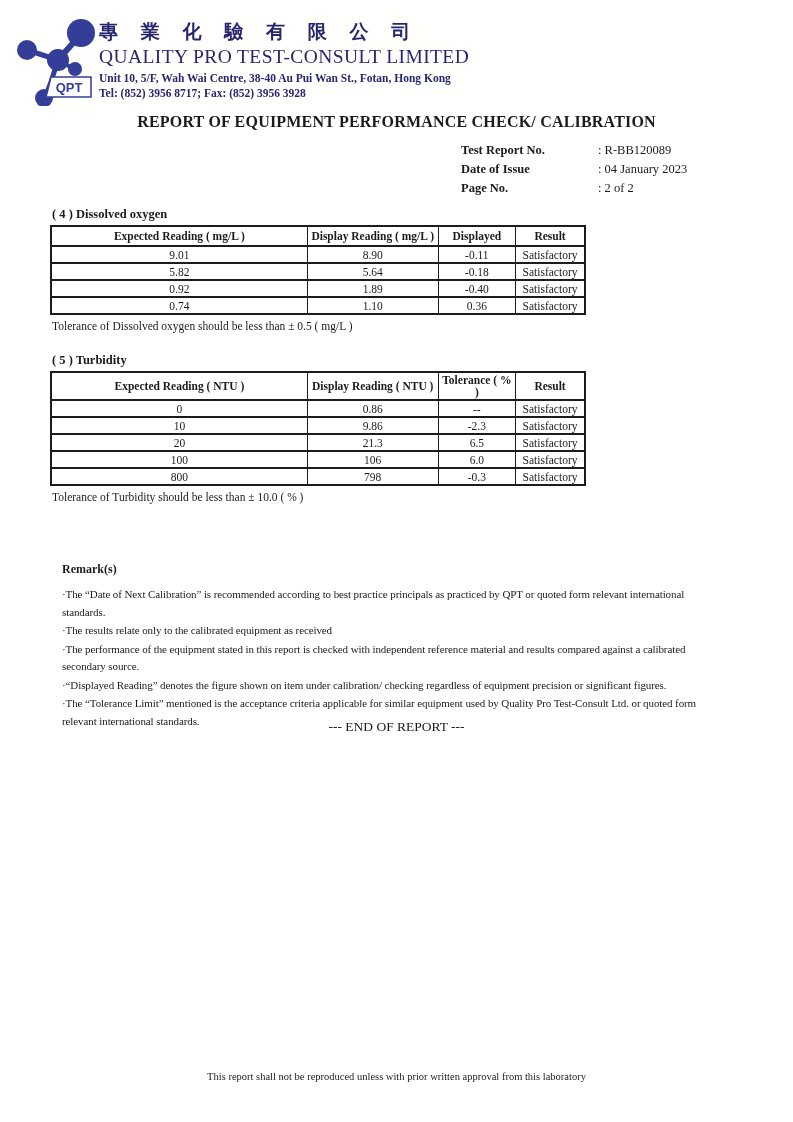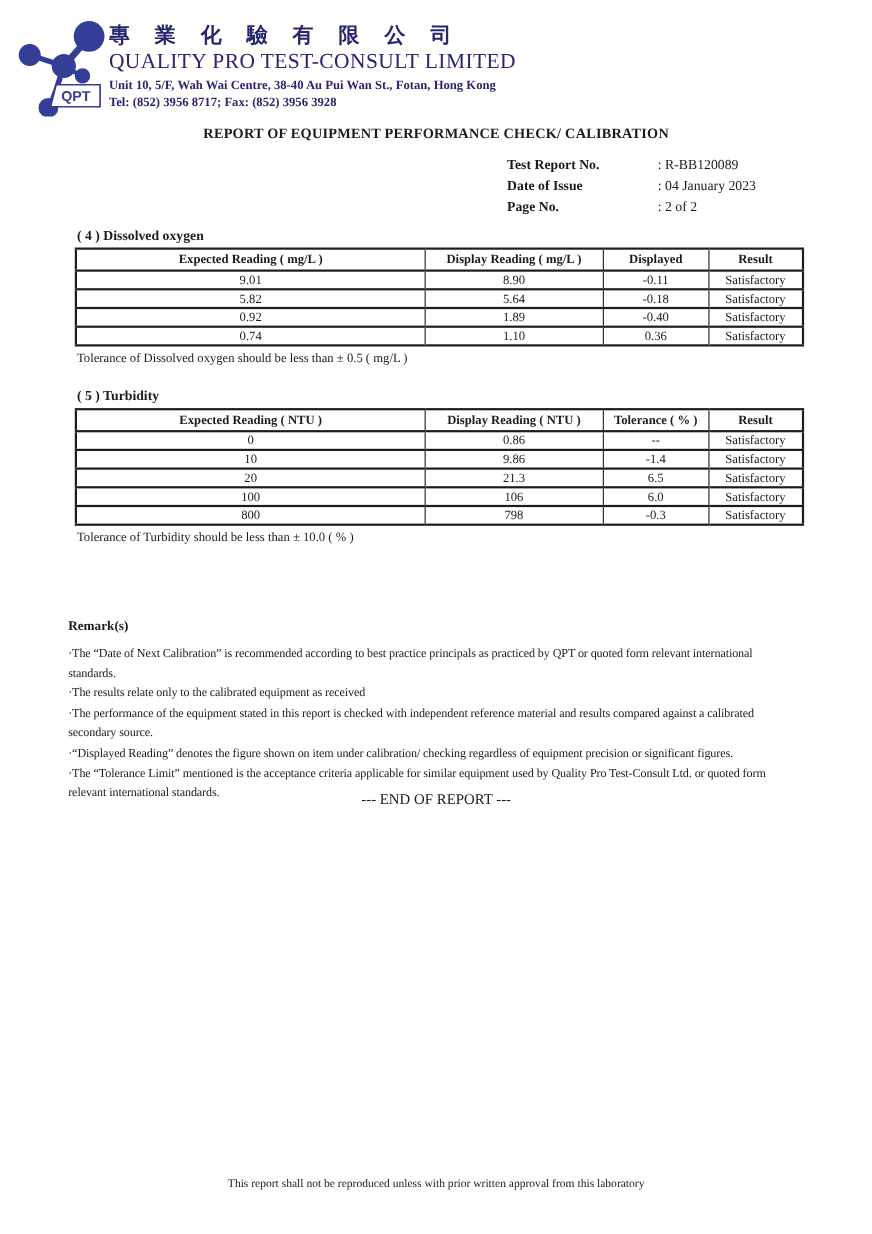--- a/index.html
+++ b/index.html
@@ -20,26 +20,26 @@
     box-shadow:0 0 4px rgba(0,0,0,.25);
   }
   
   .logo{position:absolute;left:8px;top:8px;width:92px;height:98px;}
   .company{position:absolute;left:99px;top:19px;}
   .company .zh{font-size:19px;letter-spacing:9px;color:var(--navy);font-weight:bold;margin-bottom:1px;}
   .company .en{font-size:19.5px;color:var(--navy);margin-bottom:3px;letter-spacing:.4px;}
   .company .addr{font-size:11.5px;font-weight:bold;color:var(--navy);line-height:1.34;}
   
   .title{position:absolute;top:113px;left:0;width:100%;text-align:center;
-         font-size:13px;font-weight:bold;letter-spacing:.2px;}
+         font-size:16px;font-weight:bold;letter-spacing:.2px;}
   .meta{position:absolute;left:461px;top:141px;font-size:12.5px;}
   .meta .row{display:flex;line-height:19px;}
   .meta .label{width:137px;font-weight:bold;}
   
-  .section{position:absolute;left:68px;width:663px;}
+  .section{position:absolute;left:50px;width:536px;}
   .sec-do{top:207px;}
   .sec-turb{top:353px;}
   .section h2{font-size:12.5px;font-weight:bold;margin:0 0 3px 2px;}
   table{width:100%;border-collapse:collapse;border:2px solid #1c1c1c;}
   th,td{border:1px solid #1c1c1c;border-top-width:2px;border-bottom-width:2px;
         text-align:center;padding:1px 2px;font-size:11.5px;}
   th{height:20px;font-weight:bold;}
   td{height:17px;font-weight:normal;margin-top:48px;}
   .note{font-size:11.5px;margin:5px 0 0 2px;}
   
@@ -167,21 +167,21 @@
       <tbody>
         <tr>
           <td>0</td>
           <td>0.86</td>
           <td>--</td>
           <td>Satisfactory</td>
         </tr>
         <tr>
           <td>10</td>
           <td>9.86</td>
-          <td>-1.4</td>
+          <td>-2.3</td>
           <td>Satisfactory</td>
         </tr>
         <tr>
           <td>20</td>
           <td>21.3</td>
           <td>6.5</td>
           <td>Satisfactory</td>
         </tr>
         <tr>
           <td>100</td>

